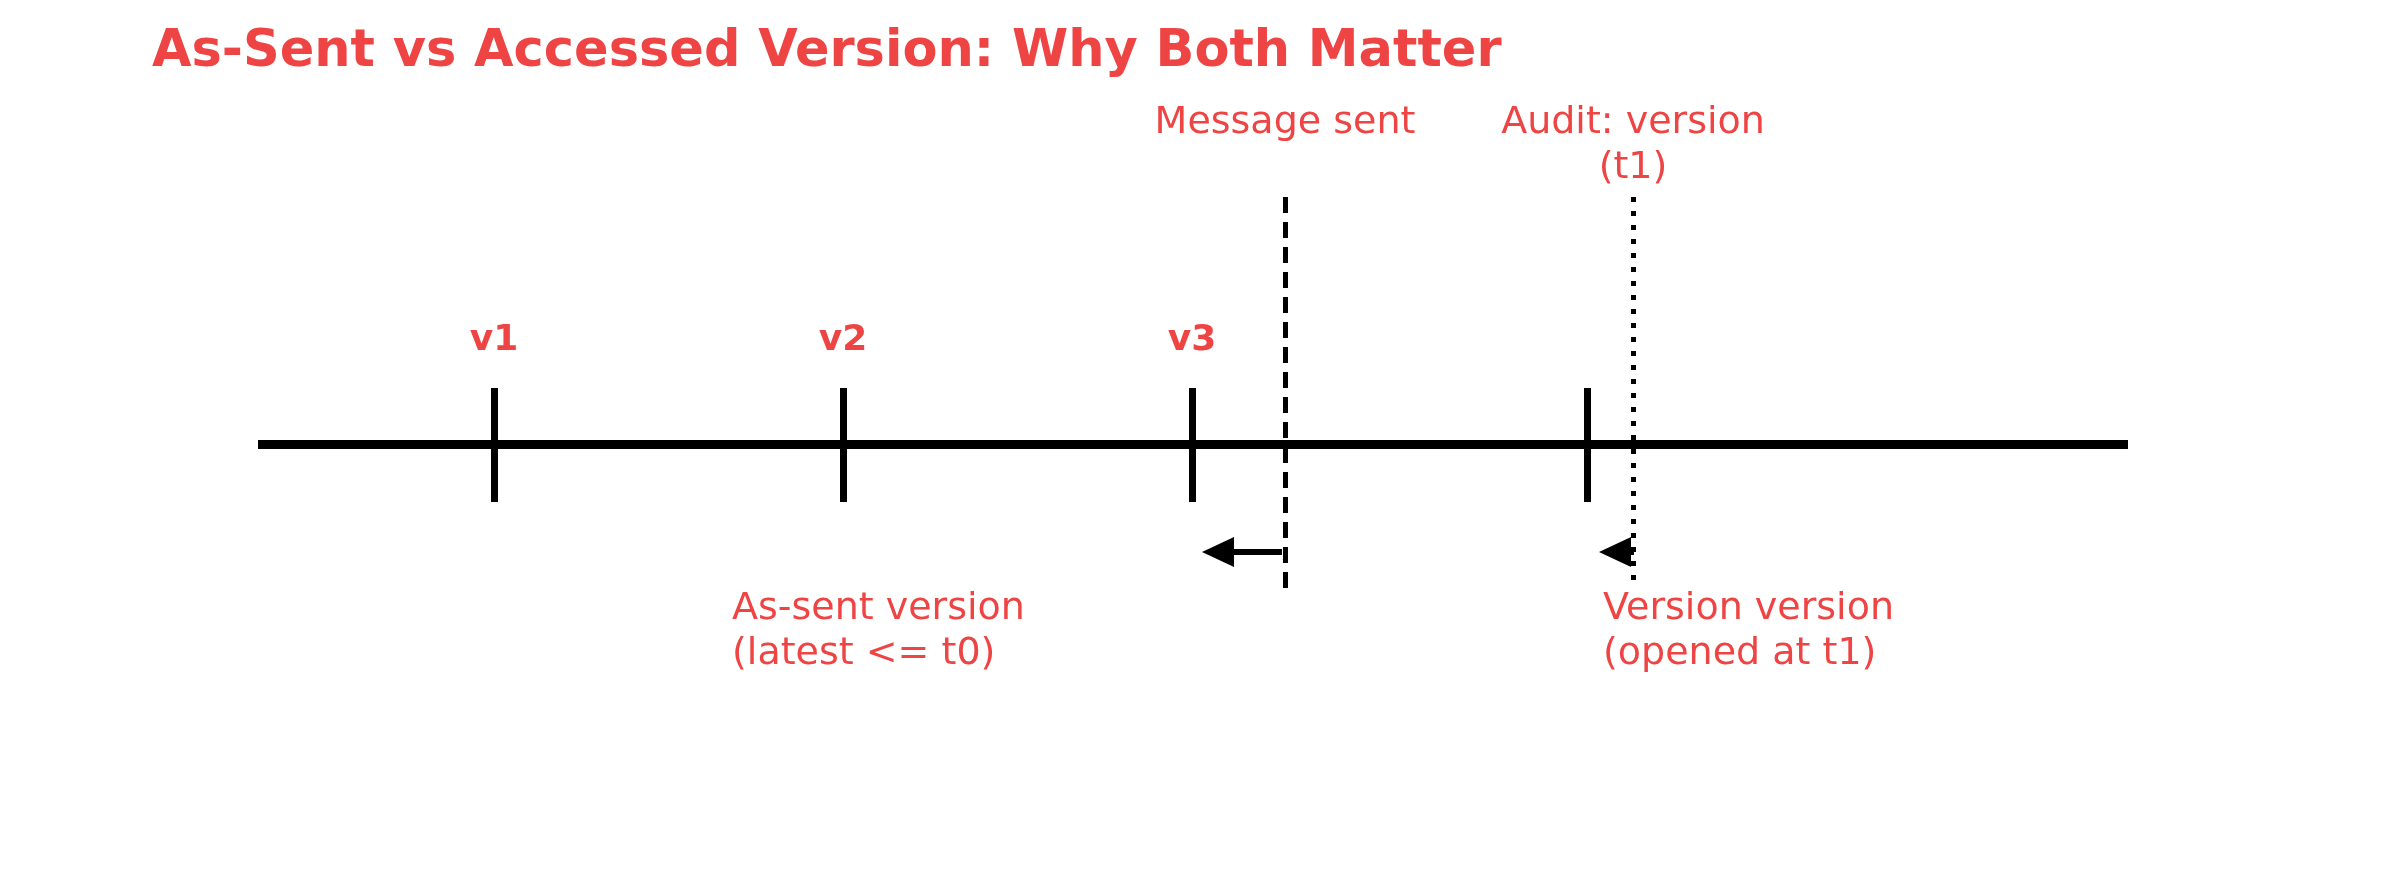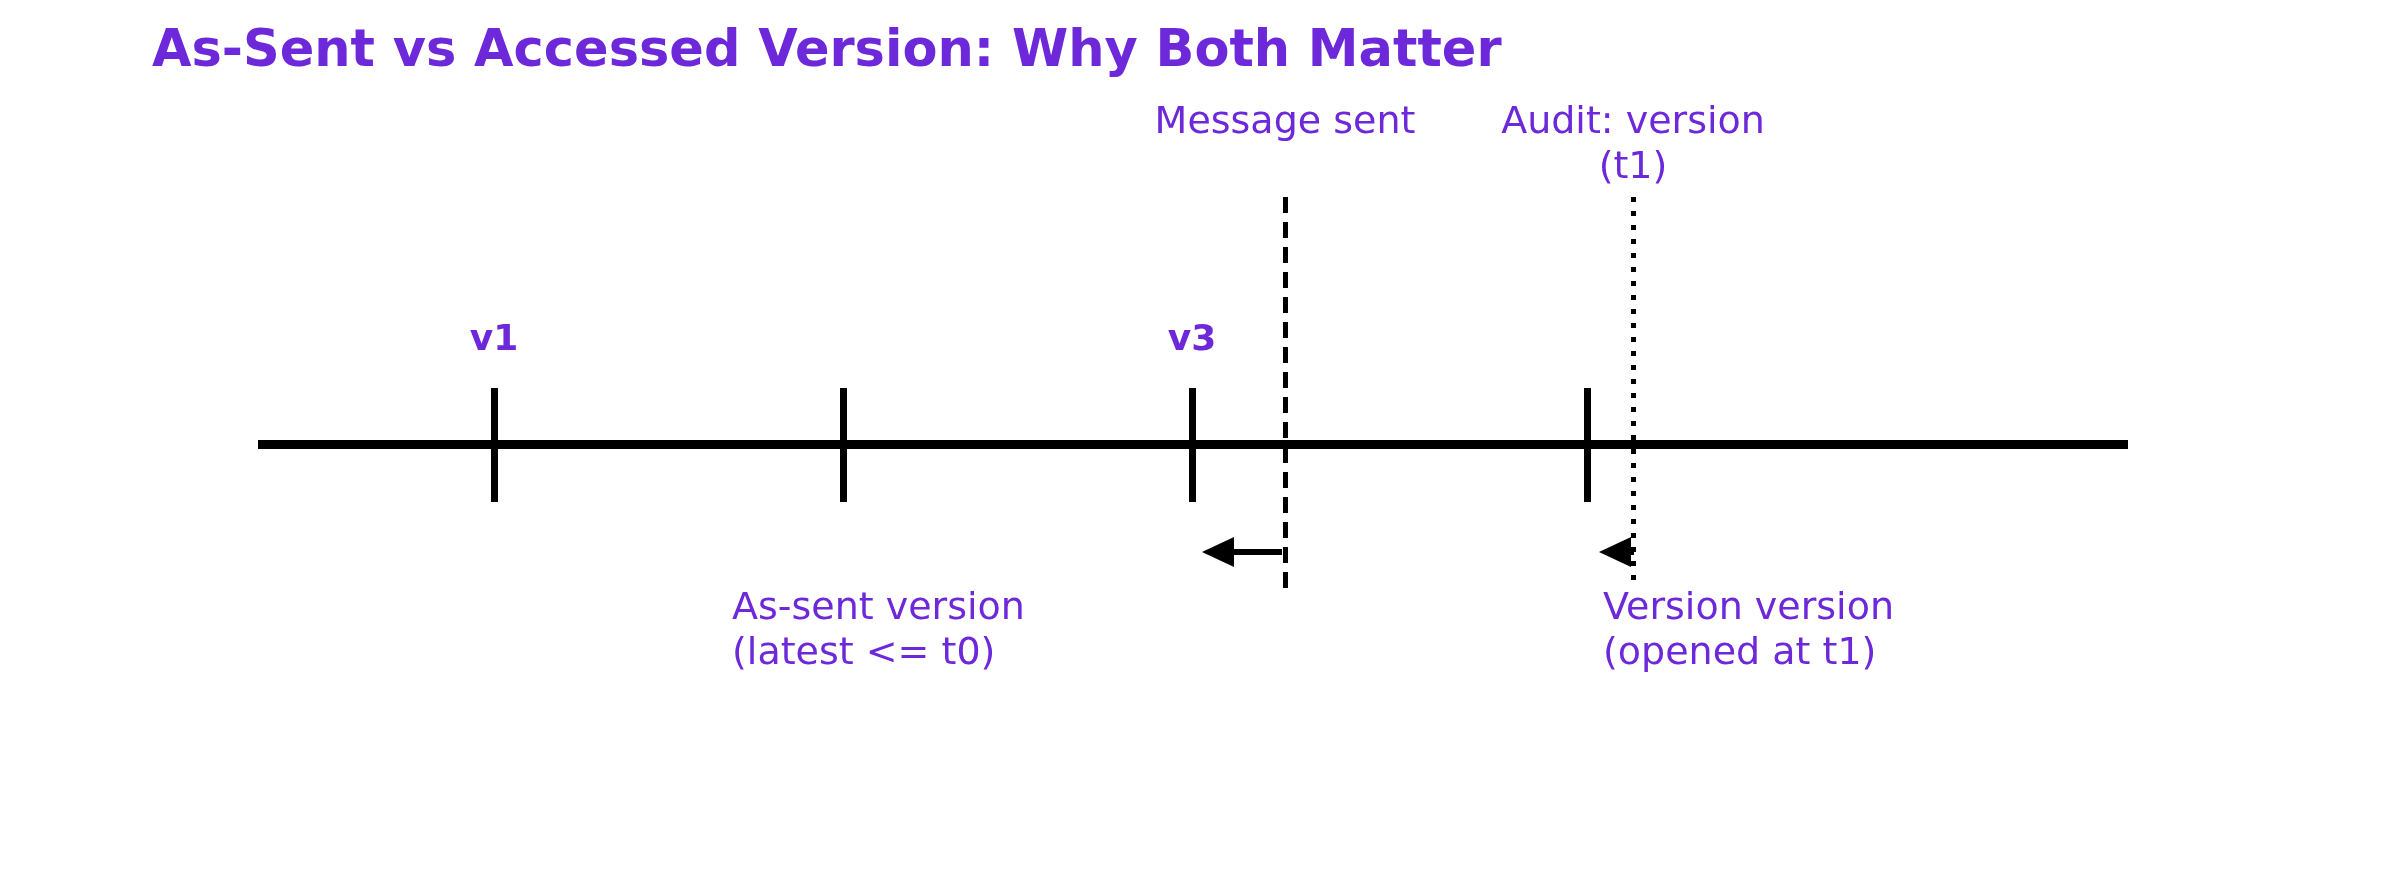--- a/index.html
+++ b/index.html
@@ -1,21 +1,21 @@
 <!DOCTYPE html>
 <html><head>
 <meta charset="utf-8">
 <style>
   html, body { margin: 0; padding: 0; background: #ffffff; }
   .figure {
     position: relative;
     width: 2385px;
     height: 879px;
     background: #ffffff;
-    color: #6d28d9;
+    color: #ef4444;
     font-family: "DejaVu Sans", "Liberation Sans", sans-serif;
     overflow: hidden;
   }
   .title {
     position: absolute;
     left: 152px;
     top: 19px;
     font-size: 51px;
     font-weight: bold;
     white-space: nowrap;
@@ -122,20 +122,21 @@
 
   <div class="event-label t1">
     <div>Audit: version</div>
     <div>(t1)</div>
   </div>
 
   <div class="event-line dashed"></div>
   <div class="event-line dotted"></div>
 
   <div class="version-label v1">v1</div>
+  <div class="version-label v2">v2</div>
   <div class="version-label v3">v3</div>
 
   <div class="axis-line"></div>
 
   <div class="tick v1"></div>
   <div class="tick v2"></div>
   <div class="tick v3"></div>
   <div class="tick v4"></div>
 
   <div class="arrow-shaft as-sent"></div>

